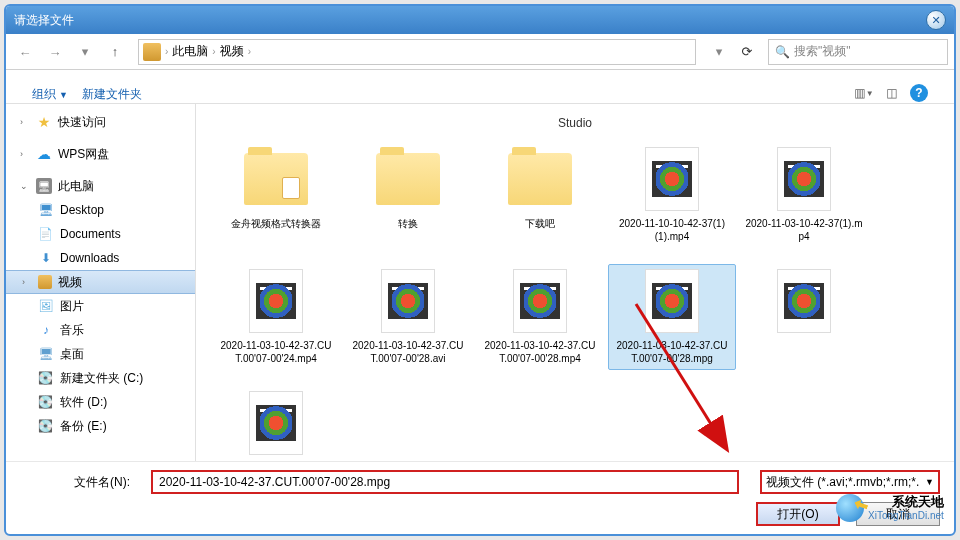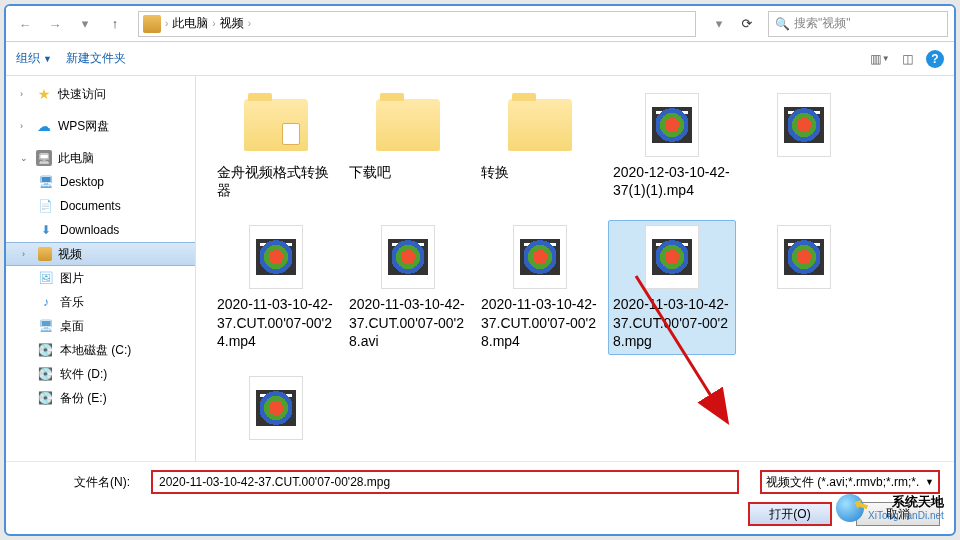--- a/index.html
+++ b/index.html
@@ -13,21 +13,21 @@
 
 .navbar { height: 36px; border-bottom: 1px solid #d0d0d0; display: flex; align-items: center; padding: 0 6px; gap: 4px; background: #fff; }
 .nav-btn { width: 26px; height: 26px; display: flex; align-items: center; justify-content: center; color: #888; font-size: 13px; cursor: pointer; border-radius: 3px; }
 .nav-btn.enabled { color: #333; }
 .breadcrumb { flex: 1; height: 26px; border: 1px solid #c8c8c8; display: flex; align-items: center; padding: 0 4px; margin: 0 6px; font-size: 12px; gap: 4px; }
 .bc-icon { width: 18px; height: 18px; background: linear-gradient(to bottom, #f0c060, #d09830); border-radius: 2px; display: inline-block; }
 .bc-sep { color: #999; font-size: 10px; }
 .refresh-area { display: flex; align-items: center; gap: 2px; margin-right: 4px; }
 .searchbox { width: 180px; height: 26px; border: 1px solid #c8c8c8; padding: 0 6px; font-size: 12px; color: #888; display: flex; align-items: center; gap: 4px; }
 
-.toolbar { height: 34px; border-bottom: 1px solid #e0e0e0; display: flex; align-items: center; padding: 0 10px; gap: 14px; font-size: 12px; }
+.toolbar { height: 34px; border-bottom: 1px solid #e0e0e0; display: flex; align-items: flex-end; padding: 0 26px; gap: 14px; font-size: 12px; }
 .tb-item { color: #1560b0; cursor: pointer; display: flex; align-items: center; gap: 3px; }
 .tb-right { margin-left: auto; display: flex; align-items: center; gap: 8px; }
 .tb-icon { width: 20px; height: 20px; display: flex; align-items: center; justify-content: center; color: #666; cursor: pointer; }
 .help-icon { width: 18px; height: 18px; border-radius: 50%; background: #2090e0; color: #fff; display: flex; align-items: center; justify-content: center; font-size: 12px; font-weight: bold; }
 
 .body-area { flex: 1; display: flex; overflow: hidden; }
 
 .sidebar { width: 190px; border-right: 1px solid #e0e0e0; padding: 6px 0; font-size: 12px; overflow-y: auto; }
 .sb-item { height: 24px; display: flex; align-items: center; padding-left: 14px; gap: 6px; cursor: pointer; }
 .sb-item.level1 { padding-left: 32px; }
@@ -42,55 +42,59 @@
 .sb-dl { color: #4090d0; }
 .sb-video { background: linear-gradient(to bottom,#f0c060,#d09830); width:14px; height:14px; }
 .sb-pic { color: #60b0e0; }
 .sb-music { color: #4090e0; }
 .sb-desk2 { color: #60a0d0; }
 .sb-disk { color: #888; font-size: 12px; }
 
 .filegrid { flex: 1; overflow: auto; padding: 8px 14px; position: relative; }
 .group-header { text-align: center; font-size: 12px; color: #333; margin: 4px 0 8px; }
 .file-row { display: flex; flex-wrap: wrap; gap: 0; }
-.file-item { width: 128px; margin: 4px 2px 12px; font-size: 14px; cursor: pointer; padding: 4px 2px; border: 1px solid transparent; border-radius: 2px; }
+.file-item { width: 128px; margin: 4px 2px 12px; text-align: center; font-size: 10px; cursor: pointer; padding: 4px 2px; border: 1px solid transparent; border-radius: 2px; }
 .file-item.selected { background: #cde6f7; border: 1px solid #7cb8e8; }
 .file-thumb { width: 78px; height: 64px; margin: 0 auto 6px; display: flex; align-items: center; justify-content: center; }
 .folder-thumb { width: 64px; height: 52px; background: linear-gradient(to bottom, #ffe9a8 0%, #f7d777 100%); border-radius: 4px 4px 2px 2px; position: relative; }
 .folder-thumb::before { content: ""; position: absolute; top: -6px; left: 4px; width: 24px; height: 8px; background: #f7d777; border-radius: 2px 2px 0 0; }
 .folder-thumb .inner-icon { position: absolute; bottom: 6px; right: 8px; width: 18px; height: 22px; background: #fff; border: 1px solid #e0b050; border-radius: 2px; }
 .video-thumb { width: 54px; height: 64px; background: #fff; border: 1px solid #ddd; position: relative; display: flex; align-items: center; justify-content: center; }
 .video-thumb .filmstrip { width: 40px; height: 36px; background: linear-gradient( to bottom, #333 0 12%, #fff 12% 20%, #333 20% 32%, #fff 32% 40%, #333 40% 100%); position: relative; }
 .video-thumb .filmstrip::after { content: ""; position: absolute; inset: 0; border-left: 4px solid #333; border-right: 4px solid #333; background: radial-gradient(circle at 50% 50%, #f05030 0 30%, #50a030 30% 50%, #3060c0 50% 70%, transparent 70%); }
 .file-name { line-height: 1.3; word-break: break-all; padding: 0 2px; }
 
 .footer { padding: 8px 14px; display: flex; flex-direction: column; gap: 8px; border-top: 1px solid #e8e8e8; }
 .fn-row { display: flex; align-items: center; gap: 21px; font-size: 12px; }
 .fn-label { width: 110px; text-align: right; }
 .fn-input { flex: 1; height: 24px; border: 1px solid #a8a8a8; padding: 0 6px; font-size: 12px; }
 .fn-input.hl { border: 2px solid #d02020; }
 .ft-select { width: 180px; height: 24px; border: 1px solid #a8a8a8; font-size: 12px; padding: 0 4px; display: flex; align-items: center; justify-content: space-between; }
 .ft-select.hl { border: 2px solid #d02020; }
-.btn-row { display: flex; justify-content: flex-end; gap: 24px; }
+.btn-row { display: flex; justify-content: flex-end; gap: 16px; }
 .btn { width: 84px; height: 24px; border: 1px solid #888; background: linear-gradient(to bottom, #f8f8f8, #e0e0e0); font-size: 12px; cursor: pointer; display: flex; align-items: center; justify-content: center; }
 .btn.primary { border: 2px solid #d02020; background: linear-gradient(to bottom, #e8f0ff, #c8d8f0); }
 
 .arrow-overlay { position: absolute; pointer-events: none; z-index: 10; }
 .watermark { position: absolute; right: 16px; bottom: 18px; display: flex; align-items: center; gap: 4px; font-size: 10px; color: #2070c0; z-index: 20; }
 .watermark .globe { width: 28px; height: 28px; border-radius: 50%; background: radial-gradient(circle at 35% 35%, #a0e0ff, #2080d0); position: relative; }
 .watermark .globe::after { content: ""; position: absolute; left: 18px; top: 6px; width: 14px; height: 10px; background: #f0c030; clip-path: polygon(0 50%, 40% 0, 40% 30%, 100% 30%, 100% 70%, 40% 70%, 40% 100%); transform: rotate(20deg); }
 .wm-text { display: flex; flex-direction: column; line-height: 1.1; }
 .wm-main { font-size: 13px; font-weight: bold; color: #000000; margin-left: 24px; }
 .wm-sub { font-size: 10px; color: #4080c0; }
 </style>
 </head>
 <body>
 
 <div class="window">
 
+  <div class="titlebar">
+    <span class="title">请选择文件</span>
+    <div class="close-btn">✕</div>
+  </div>
 
   <div class="navbar">
     <div class="nav-btn">←</div>
     <div class="nav-btn">→</div>
     <div class="nav-btn">▾</div>
     <div class="nav-btn enabled">↑</div>
     <div class="breadcrumb">
       <span class="bc-icon"></span>
       <span class="bc-sep">›</span>
       <span>此电脑</span>
@@ -164,68 +168,70 @@
       <div class="sb-item level1">
         <span class="sb-icon sb-music">♪</span>
         <span>音乐</span>
       </div>
       <div class="sb-item level1">
         <span class="sb-icon sb-desk2">🖥</span>
         <span>桌面</span>
       </div>
       <div class="sb-item level1">
         <span class="sb-icon sb-disk">💽</span>
-        <span>本地磁盘 (C:)</span>
+        <span>新建文件夹 (C:)</span>
       </div>
       <div class="sb-item level1">
         <span class="sb-icon sb-disk">💽</span>
         <span>软件 (D:)</span>
       </div>
       <div class="sb-item level1">
         <span class="sb-icon sb-disk">💽</span>
         <span>备份 (E:)</span>
       </div>
     </div>
 
     <div class="filegrid">
+      <div class="group-header">Studio</div>
       <div class="file-row" id="file-row">
           <div class="file-item">
             <div class="file-thumb">
               <div class="folder-thumb">
                 <div class="inner-icon"></div>
               </div>
             </div>
             <div class="file-name">金舟视频格式转换器</div>
           </div>
           <div class="file-item">
             <div class="file-thumb">
               <div class="folder-thumb"></div>
             </div>
+            <div class="file-name">转换</div>
+          </div>
+          <div class="file-item">
+            <div class="file-thumb">
+              <div class="folder-thumb"></div>
+            </div>
             <div class="file-name">下载吧</div>
           </div>
           <div class="file-item">
             <div class="file-thumb">
-              <div class="folder-thumb"></div>
-            </div>
-            <div class="file-name">转换</div>
-          </div>
-          <div class="file-item">
-            <div class="file-thumb">
-              <div class="video-thumb">
-                <div class="filmstrip"></div>
-              </div>
-            </div>
-            <div class="file-name">2020-12-03-10-42-37(1)(1).mp4</div>
-          </div>
-          <div class="file-item">
-            <div class="file-thumb">
-              <div class="video-thumb">
-                <div class="filmstrip"></div>
-              </div>
-            </div>
+              <div class="video-thumb">
+                <div class="filmstrip"></div>
+              </div>
+            </div>
+            <div class="file-name">2020-11-10-10-42-37(1)(1).mp4</div>
+          </div>
+          <div class="file-item">
+            <div class="file-thumb">
+              <div class="video-thumb">
+                <div class="filmstrip"></div>
+              </div>
+            </div>
+            <div class="file-name">2020-11-03-10-42-37(1).mp4</div>
           </div>
           <div class="file-item">
             <div class="file-thumb">
               <div class="video-thumb">
                 <div class="filmstrip"></div>
               </div>
             </div>
             <div class="file-name">2020-11-03-10-42-37.CUT.00'07-00'24.mp4</div>
           </div>
           <div class="file-item">

